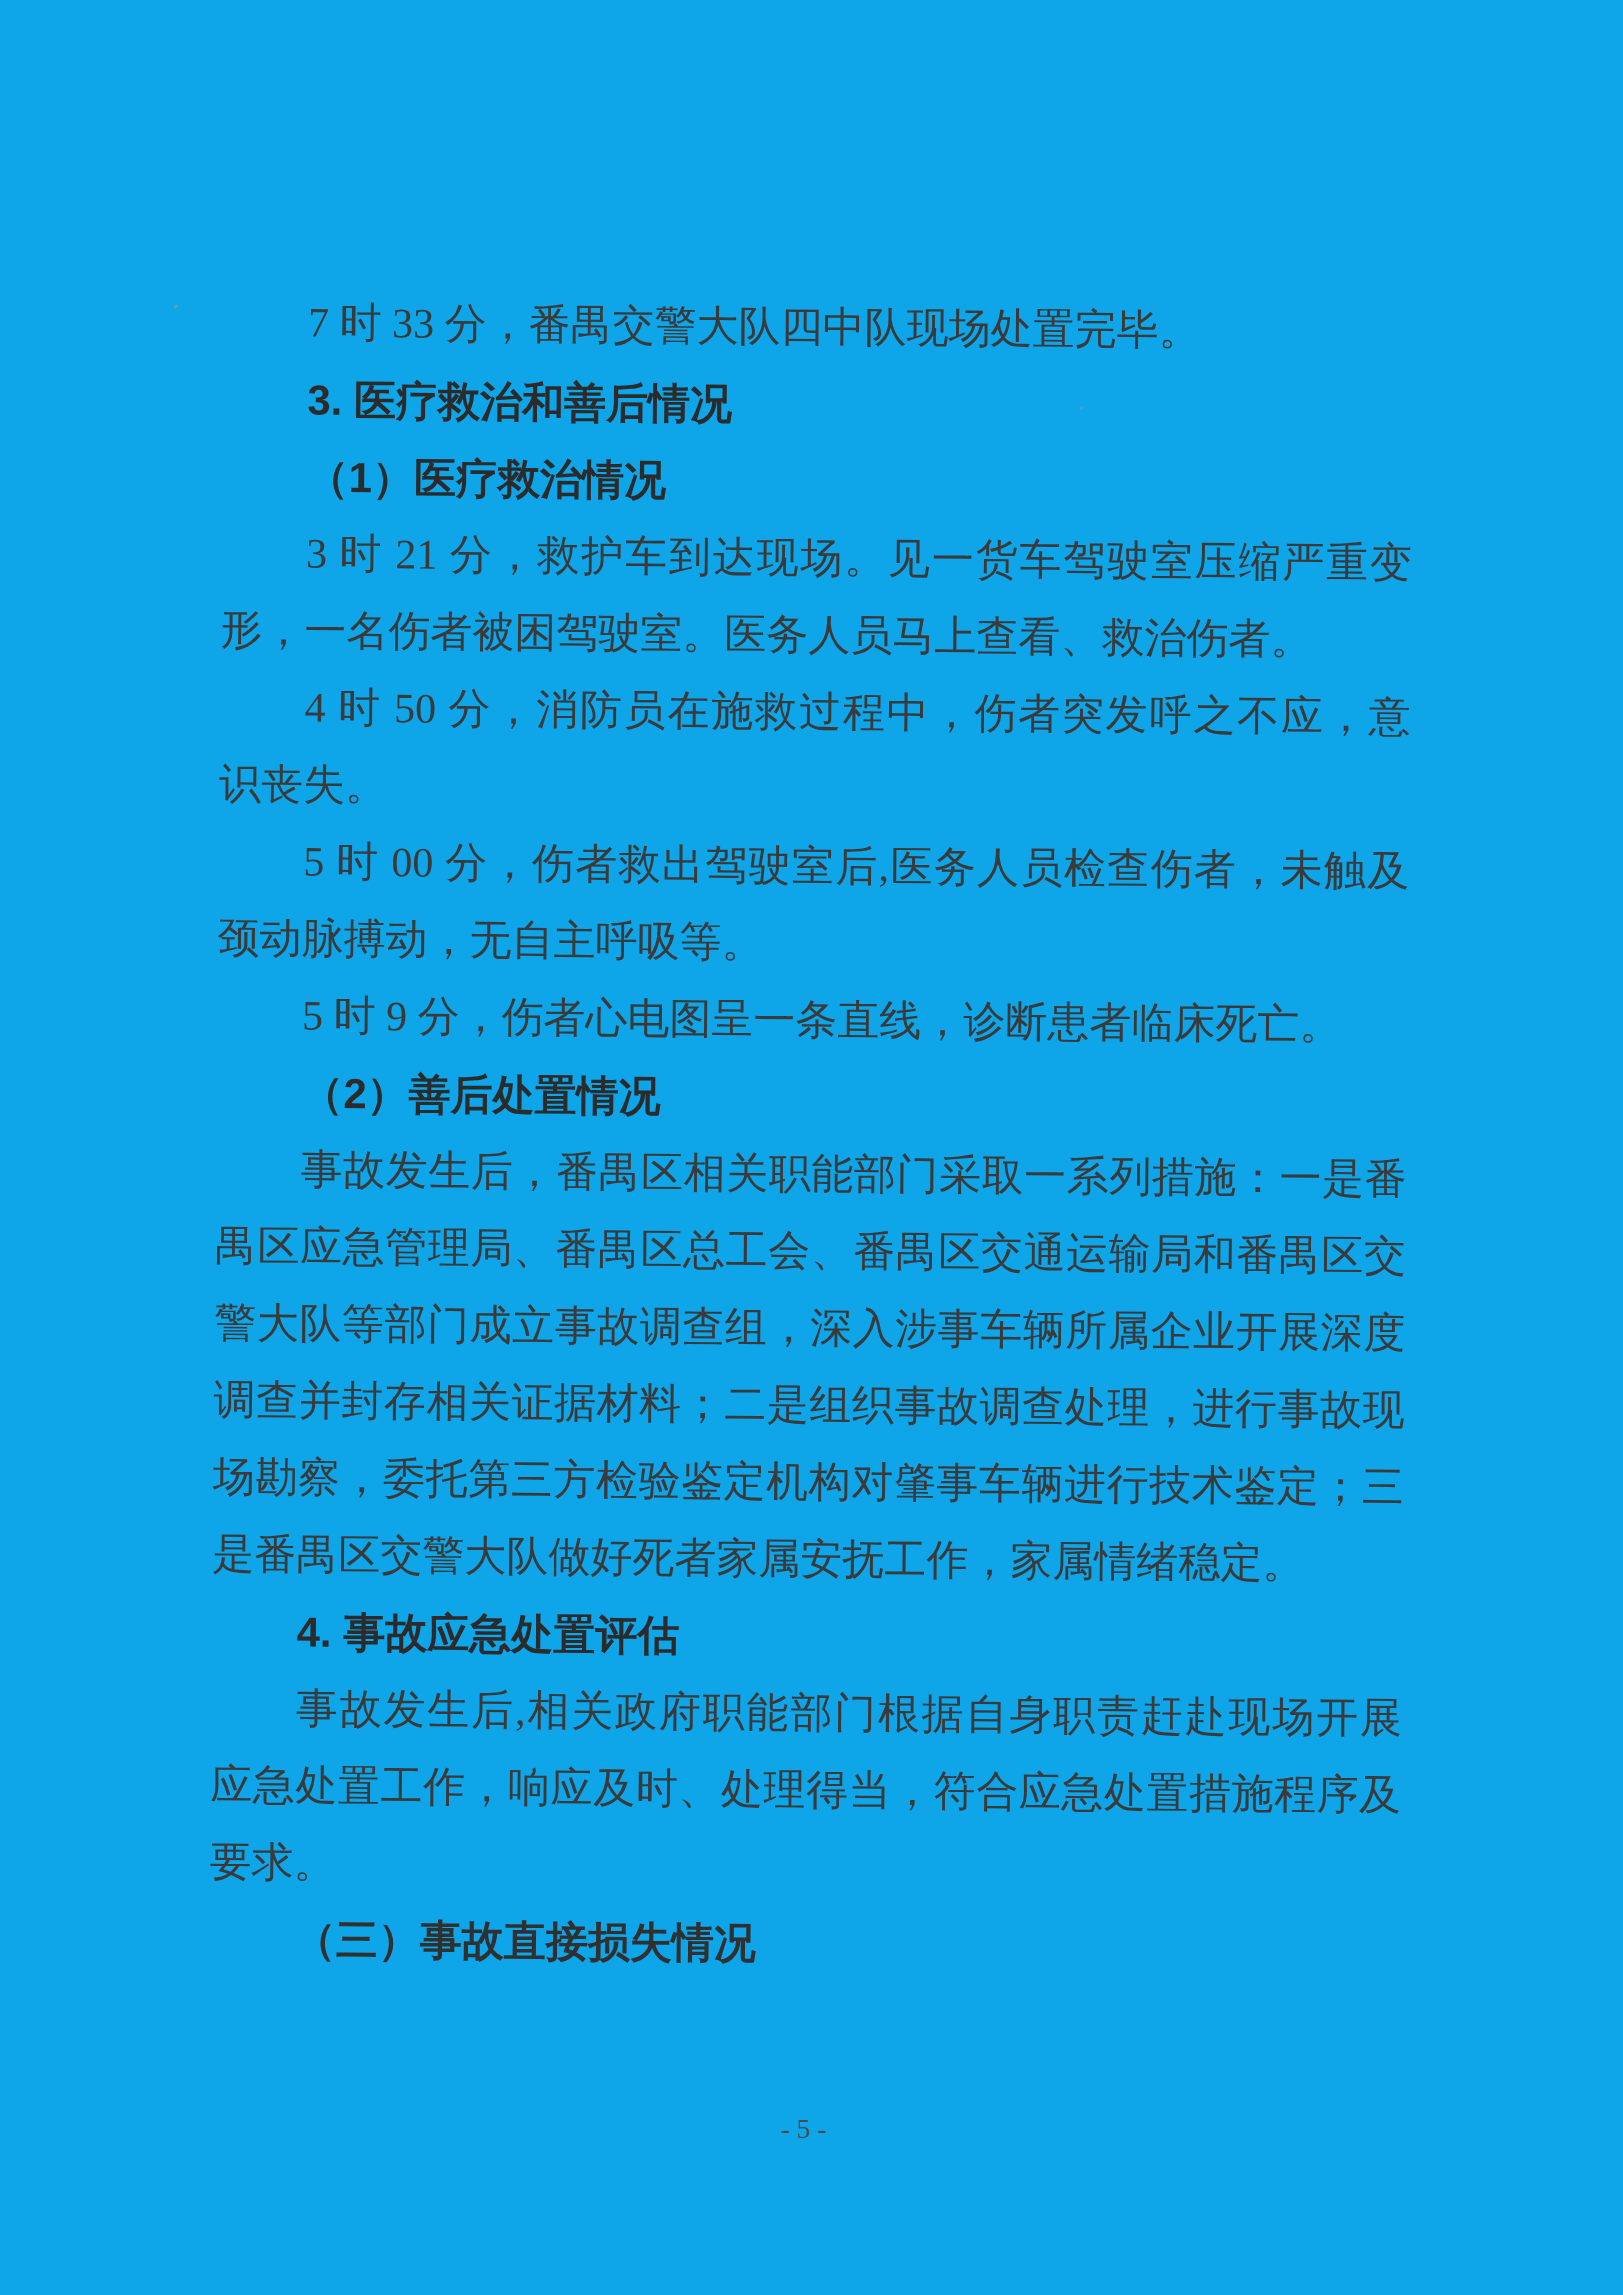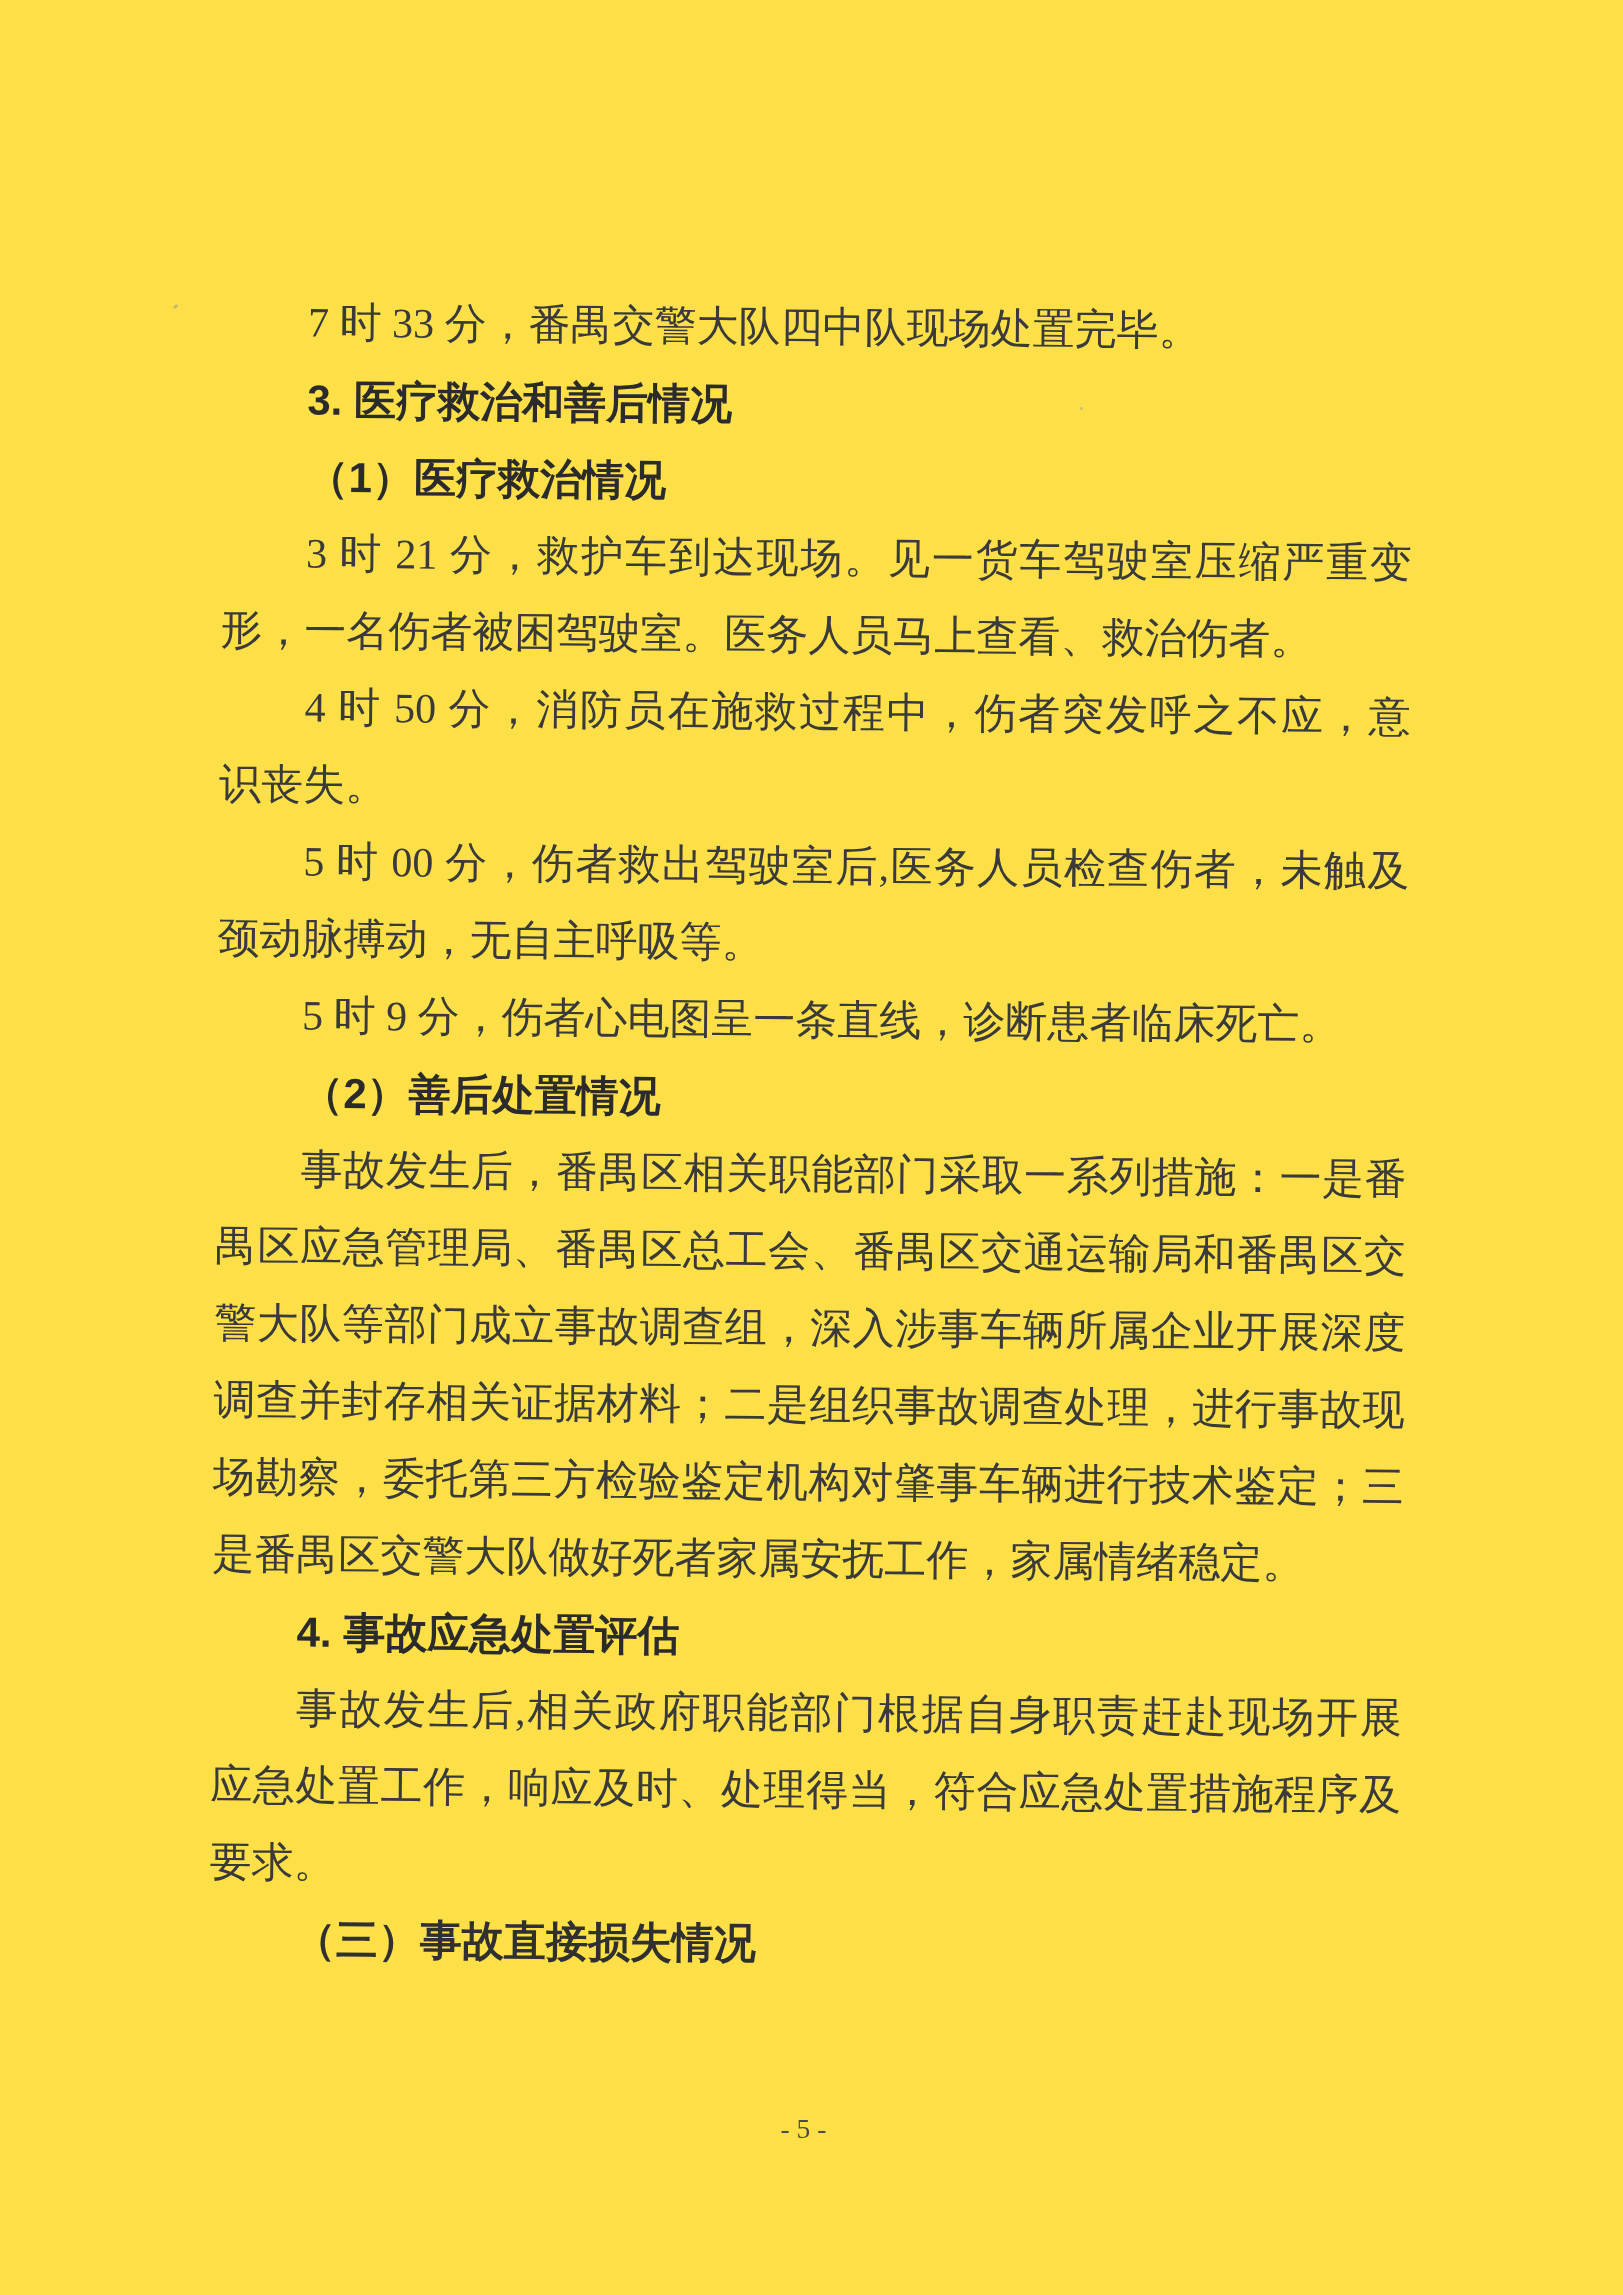--- a/index.html
+++ b/index.html
@@ -7,21 +7,21 @@
       padding: 0;
       width: 1623px;
       height: 2295px;
       background: #ffffff;
       overflow: hidden;
     }
     .page {
       position: relative;
       width: 1623px;
       height: 2295px;
-      background: #fde047;
+      background: #0ea5e9;
       font-family: "Liberation Serif", "DejaVu Serif", serif;
     }
     
     .content {
       position: absolute;
       left: 216px;
       top: 289px;
       width: 1191px;
       transform: rotate(0.5deg);
       transform-origin: 596px 844px;

